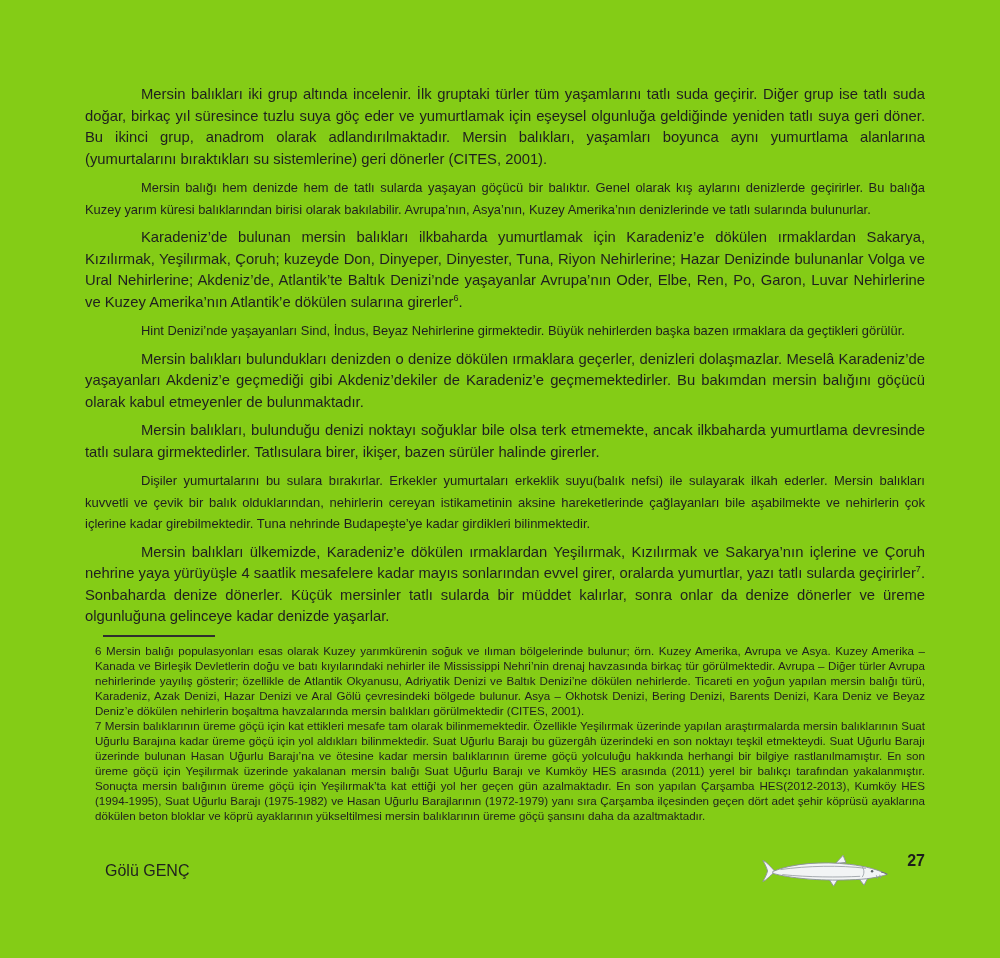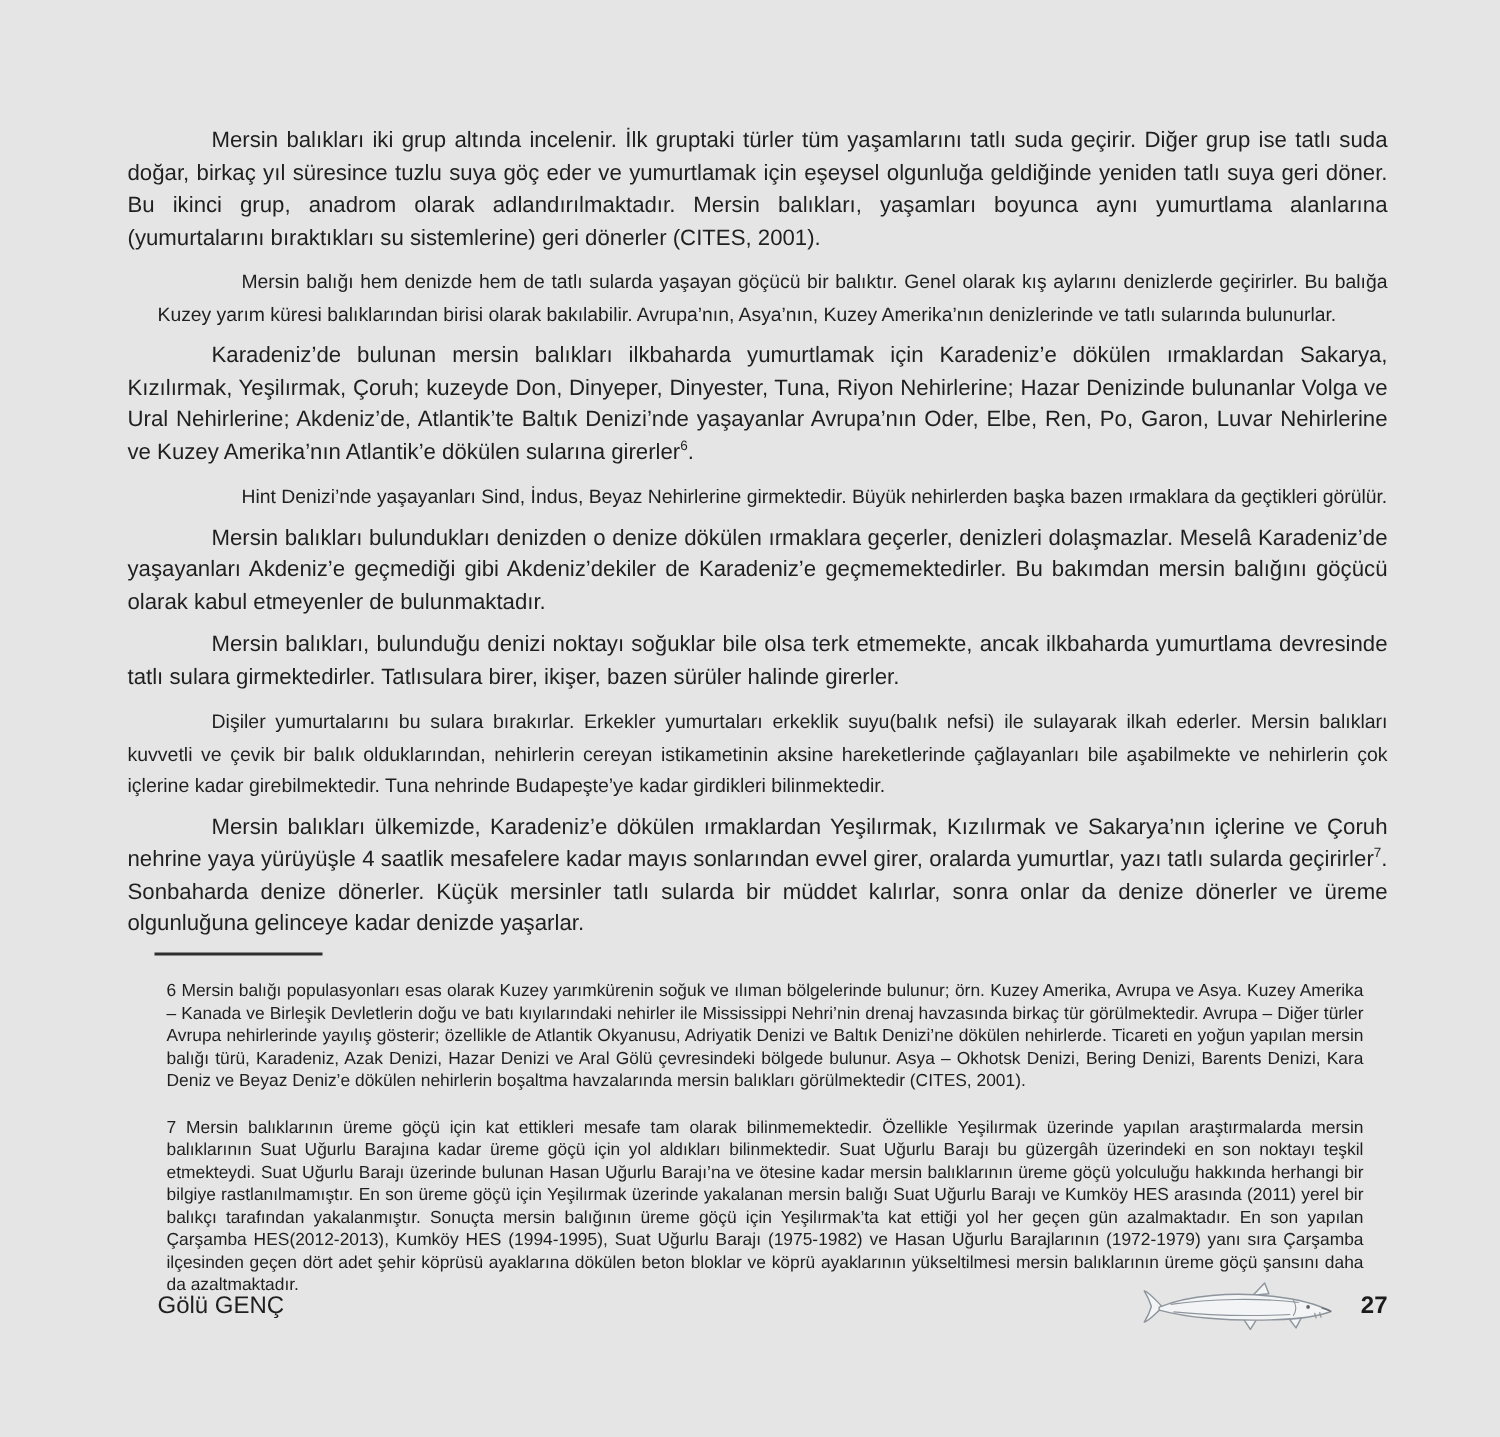--- a/index.html
+++ b/index.html
@@ -1,71 +1,71 @@
 <!DOCTYPE html>
 <html lang="tr"><head>
 <meta charset="utf-8">
 <style>
   html,body { margin:0; padding:0; background:#ffffff; }
   .page {
     position:relative;
     width:1000px; height:958px;
     margin:0 auto;
-    background:#e5e5e5;
+    background:#84cc16;
     font-family:"Liberation Sans","DejaVu Sans",sans-serif;
     color:#1f1f1f;
     overflow:hidden;
   }
   .content {
     position:absolute;
     top:84px; left:85px;
     width:840px;
   }
   .body-text p {
     margin:0 0 7px 0;
     font-size:14.8px;
     line-height:21.5px;
     text-align:justify;
     text-indent:56px;
     color:#1f1f1f;
   }
-  .body-text p.xs { font-size:12.9px;margin-left:20px; }
+  .body-text p.xs { font-size:12.9px; }
   .body-text p.sm { font-size:13px; }
   .body-text sup {
     font-size:9px;
     line-height:0;
     vertical-align:super;
   }
   .fn-rule {
     width:112px;
     margin:5px 0 6px 18px;
     border:none;
     border-top:2px solid #2f2f2f;
   }
   .footnotes {
     margin-left:10px;
     width:830px;
   }
   .footnotes p {
-    margin:16px;
+    margin:0;
     font-size:11.6px;
     line-height:15px;
     text-align:justify;
     color:#1f1f1f;
   }
   .page-footer {
     position:absolute;
     left:105px; right:75px; top:850px;
     height:42px;
     display:flex;
     align-items:center;
     justify-content:space-between;
   }
   .author { font-size:16px; color:#1f1f1f; }
-  .footer-right { display:flex; align-items:center; gap:14px; }
+  .footer-right { display:flex; gap:14px; }
   .page-num { font-size:16px; font-weight:700; color:#1c1c1c; }
   .fish-svg { display:block; }
 </style>
 </head>
 <body>
 
 <div class="page">
 
   <div class="content">
     <div class="body-text">

